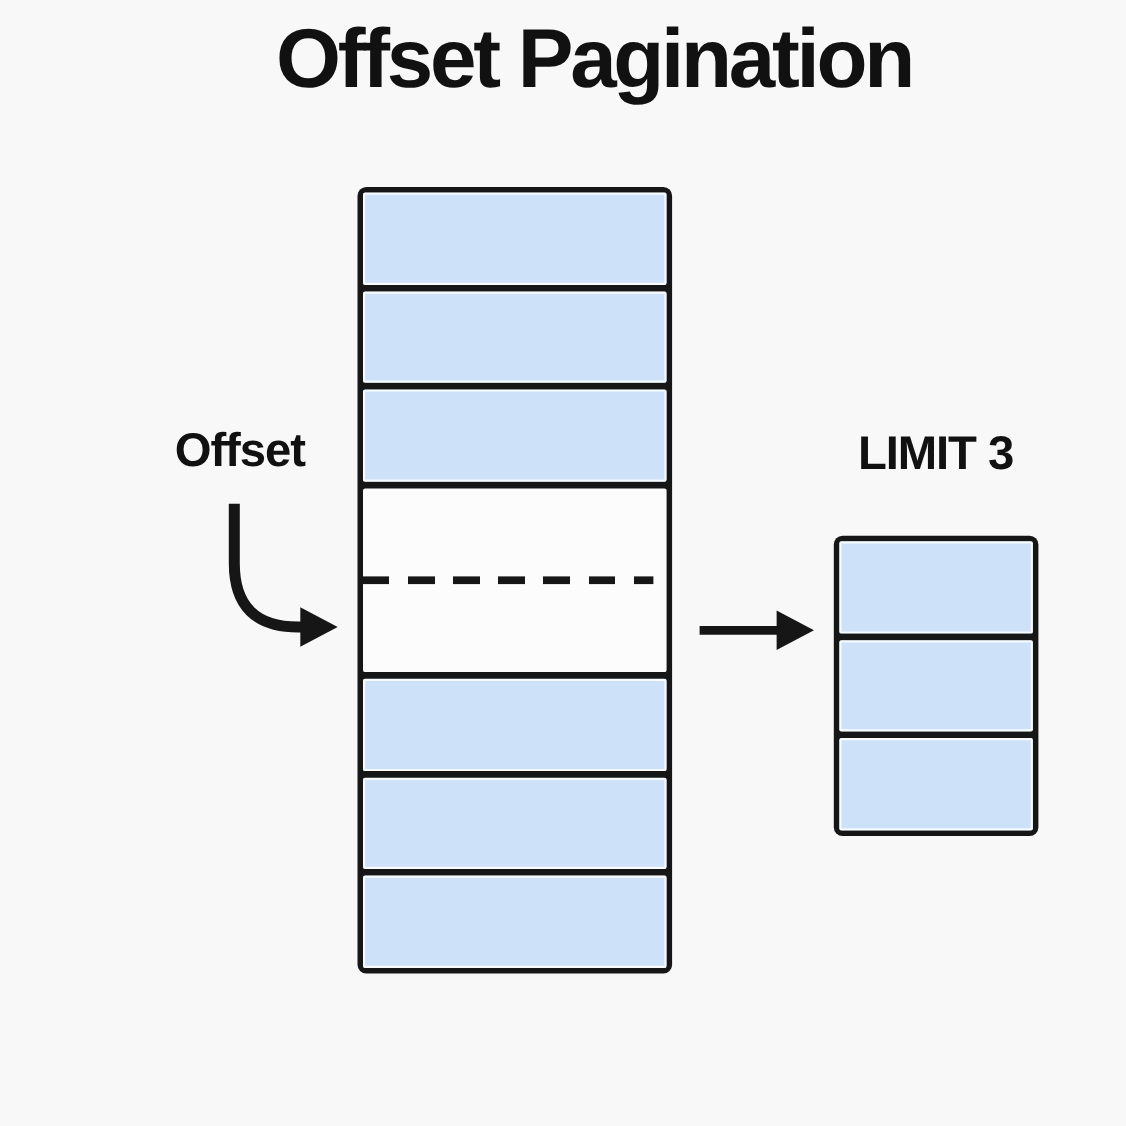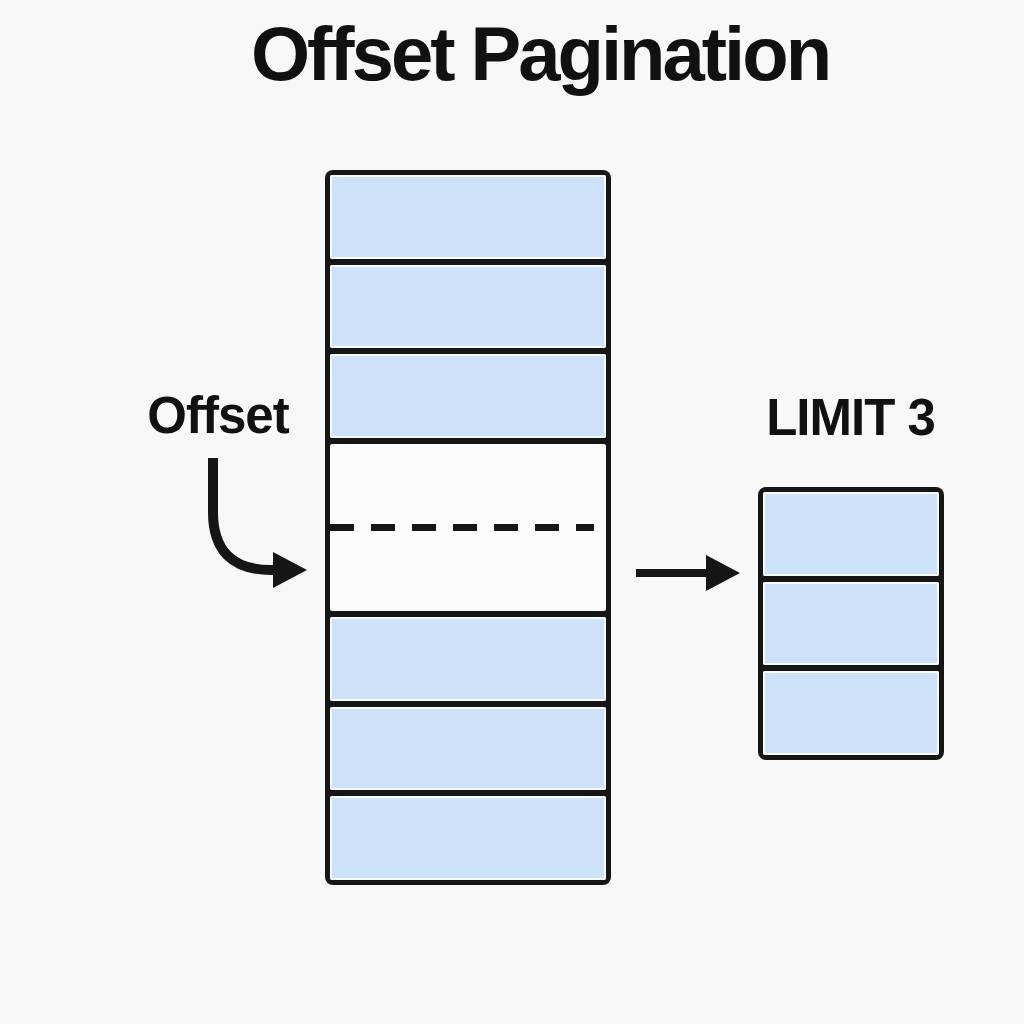--- a/index.html
+++ b/index.html
@@ -14,21 +14,21 @@
 
   .title {
     position: absolute; top: 10px; left: 0; width: 1024px;
     text-align: center;
     font-size: 76px; font-weight: 700; letter-spacing: -3px;
     color: var(--text, #111);
   }
 
   .label {
     position: absolute;
-    font-size: 51px; font-weight: 700; letter-spacing: -1px;
+    font-size: 43px; font-weight: 700; letter-spacing: -1px;
     text-align: center;
     color: var(--text, #111);
   }
   .offset-label { left: 95px;  top: 386px; width: 190px; }
   .limit-label  { left: 710px; top: 388px; width: 225px; }
 
   .stack {
     position: absolute;
     background: var(--outline, #161616);
     border-radius: 8px;

